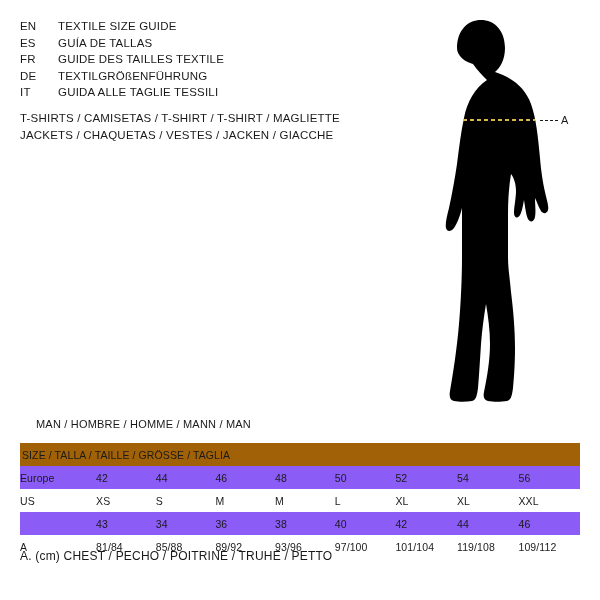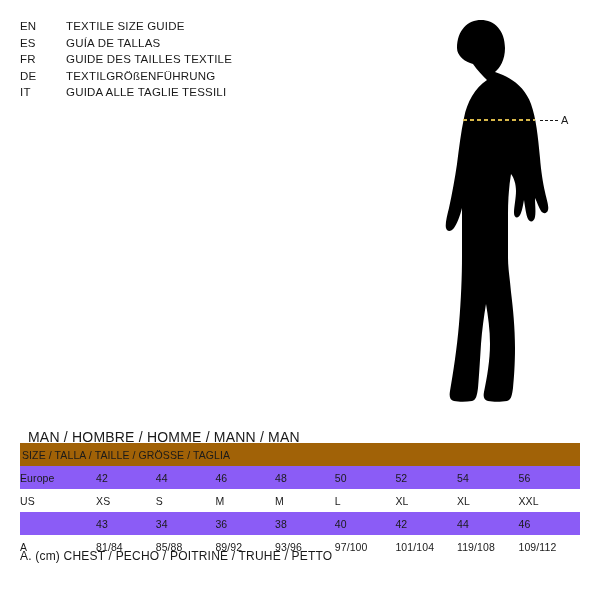--- a/index.html
+++ b/index.html
@@ -28,21 +28,20 @@
     left: 20px;
     top: 18px;
     width: 340px;
   }
   .lang-row {
     display: flex;
     align-items: baseline;
     font-size: 11.5px;
     line-height: 16.5px;
     letter-spacing: 0.2px;
-    gap: 8px;
   }
   .lang-code {
     width: 38px;
     flex: 0 0 38px;
     color: #1a1a1a;
   }
   .lang-text {
     flex: 1 1 auto;
     color: #1a1a1a;
   }
@@ -87,26 +86,25 @@
     left: 145px;
     top: 112px;
     width: 18px;
     height: 1px;
     border-top: 1.5px dashed #1a1a1a;
   }
 
   
   .table-title {
     position: absolute;
-    left: 28px;
+    left: 36px;
     top: 418px;
-    font-size: 14px;
-    letter-spacing: 0.2px;
-    color: #1a1a1a;
-    margin-top: 11px;
+    font-size: 11px;
+    letter-spacing: 0.2px;
+    color: #1a1a1a;
   }
   table.size-table {
     position: absolute;
     left: 20px;
     top: 443px;
     width: 560px;
     border-collapse: collapse;
     font-size: 10.5px;
     letter-spacing: 0.1px;
   }
@@ -161,20 +159,24 @@
     <div class="lang-row">
       <span class="lang-code">DE</span>
       <span class="lang-text">TEXTILGRÖßENFÜHRUNG</span>
     </div>
     <div class="lang-row">
       <span class="lang-code">IT</span>
       <span class="lang-text">GUIDA ALLE TAGLIE TESSILI</span>
     </div>
   </div>
 
+  <div class="categories">
+    <div class="category-line">T-SHIRTS / CAMISETAS / T-SHIRT / T-SHIRT / MAGLIETTE</div>
+    <div class="category-line">JACKETS / CHAQUETAS / VESTES / JACKEN / GIACCHE</div>
+  </div>
 
   <div class="figure-wrap">
     <svg class="figure-svg" width="205" height="400" viewBox="0 0 205 400">
       <path fill="#000000" d="
         M62,40
         C62,22 73,12 86,12
         C99,12 110,22 110,40
         C110,52 105,60 100,64
         C118,70 130,80 136,96
         C141,110 143,128 145,150

